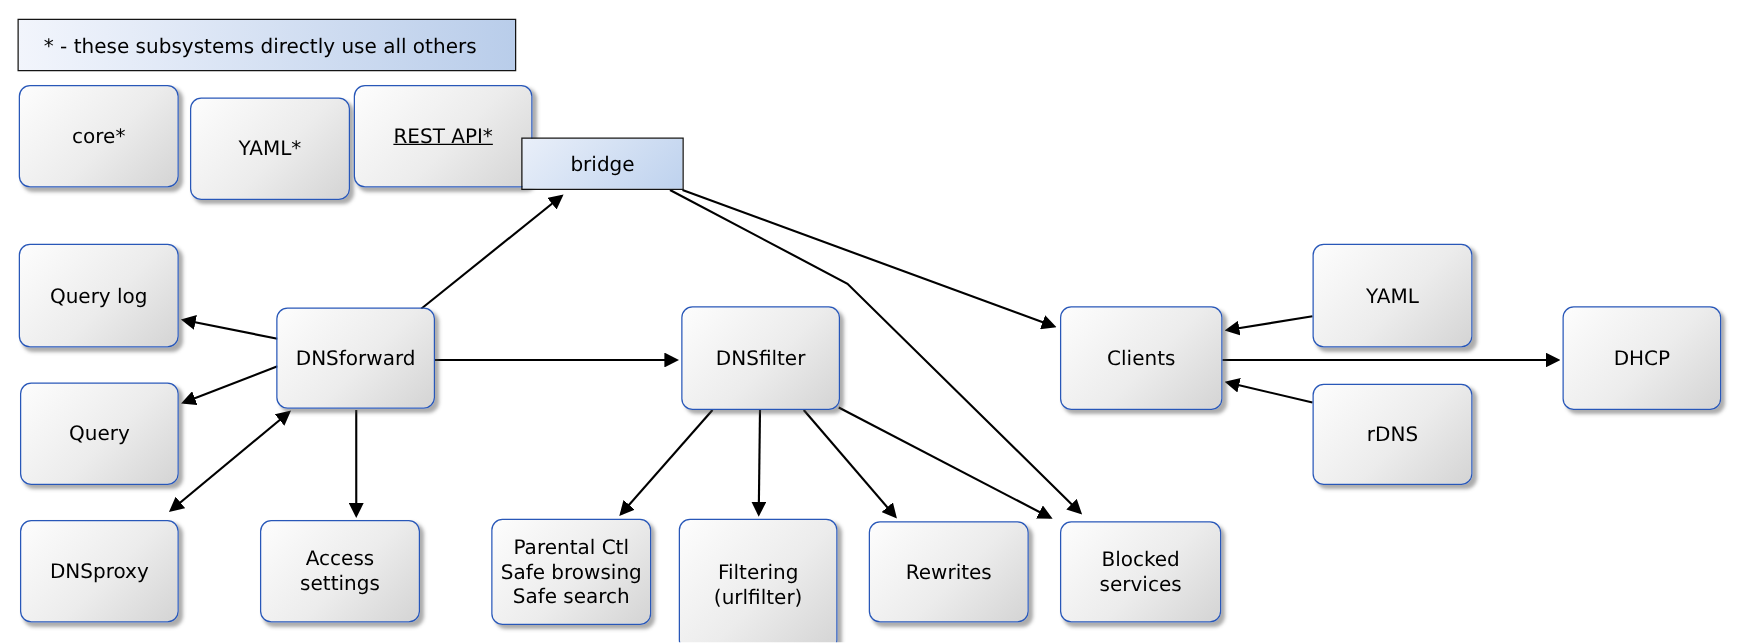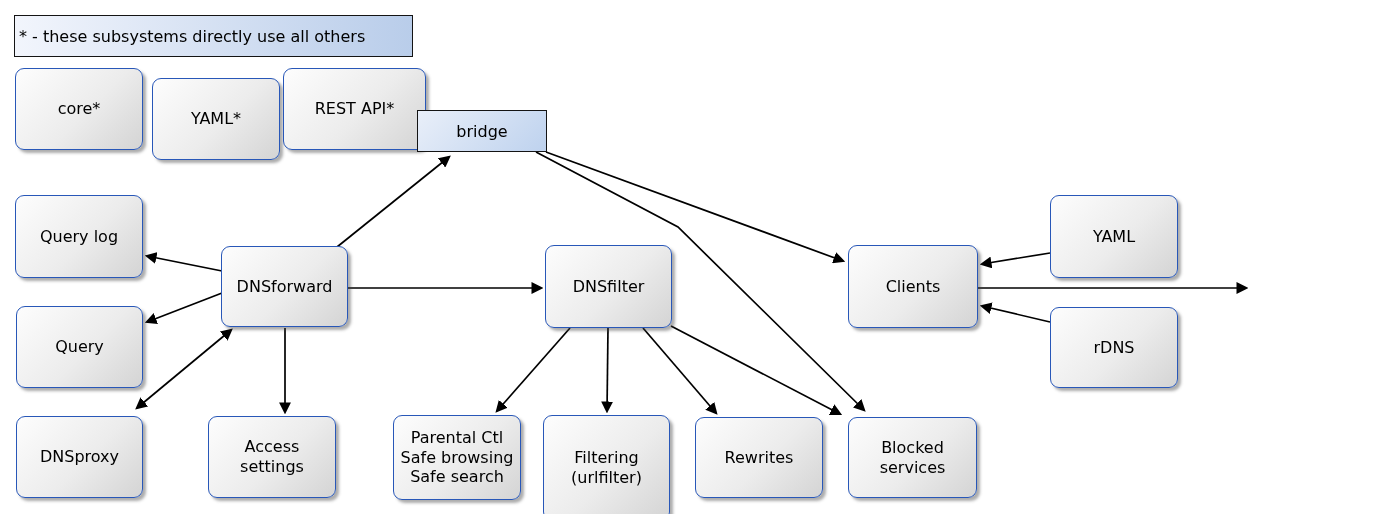--- a/index.html
+++ b/index.html
@@ -34,21 +34,21 @@
     border:1.7px solid #141414;
     background:linear-gradient(135deg,#e9eff9 0%,#bed2ee 100%);
     display:flex;
     align-items:center;
     justify-content:center;
     font-size:16px;
     white-space:nowrap;
   }
   .legend{
     justify-content:flex-start;
-    padding-left:4px;
+    padding-left:20px;
     background:linear-gradient(to right,#f2f5fc 0%,#b9cdea 100%);
   }
   .edge{stroke:#000;stroke-width:1.7;fill:none;}
 </style>
 </head>
 <body>
 
 <div id="canvas">
 
   <svg id="edges" viewBox="0 0 1393 514">
@@ -75,21 +75,21 @@
   </svg>
 
   <div class="accent legend" style="left:14px;top:15px;width:399px;height:42px;">
     <span>* - these subsystems directly use all others</span>
   </div>
 
   <div class="node" style="left:15px;top:68px;width:128px;height:82px;">core*</div>
 
   <div class="node" style="left:152px;top:78px;width:128px;height:82px;">YAML*</div>
 
-  <div class="node" style="left:283px;top:68px;width:143px;height:82px;">REST API*</div>
+  <div class="node" style="left:283px;top:68px;width:143px;height:82px;text-decoration:underline;">REST API*</div>
 
   <div class="accent" style="left:417px;top:110px;width:130px;height:42px;">bridge</div>
 
   <div class="node" style="left:15px;top:195px;width:128px;height:83px;">Query log</div>
 
   <div class="node" style="left:16px;top:306px;width:127px;height:82px;">Query</div>
 
   <div class="node" style="left:16px;top:416px;width:127px;height:82px;">DNSproxy</div>
 
   <div class="node" style="left:221px;top:246px;width:127px;height:81px;">DNSforward</div>
@@ -110,14 +110,15 @@
 
   <div class="node" style="left:848px;top:245px;width:130px;height:83px;">Clients</div>
 
   <div class="node" style="left:848px;top:417px;width:129px;height:81px;">Blocked
 services</div>
 
   <div class="node" style="left:1050px;top:195px;width:128px;height:83px;">YAML</div>
 
   <div class="node" style="left:1050px;top:307px;width:128px;height:81px;">rDNS</div>
 
+  <div class="node" style="left:1250px;top:245px;width:127px;height:83px;">DHCP</div>
 
 </div>
 
 </body></html>

